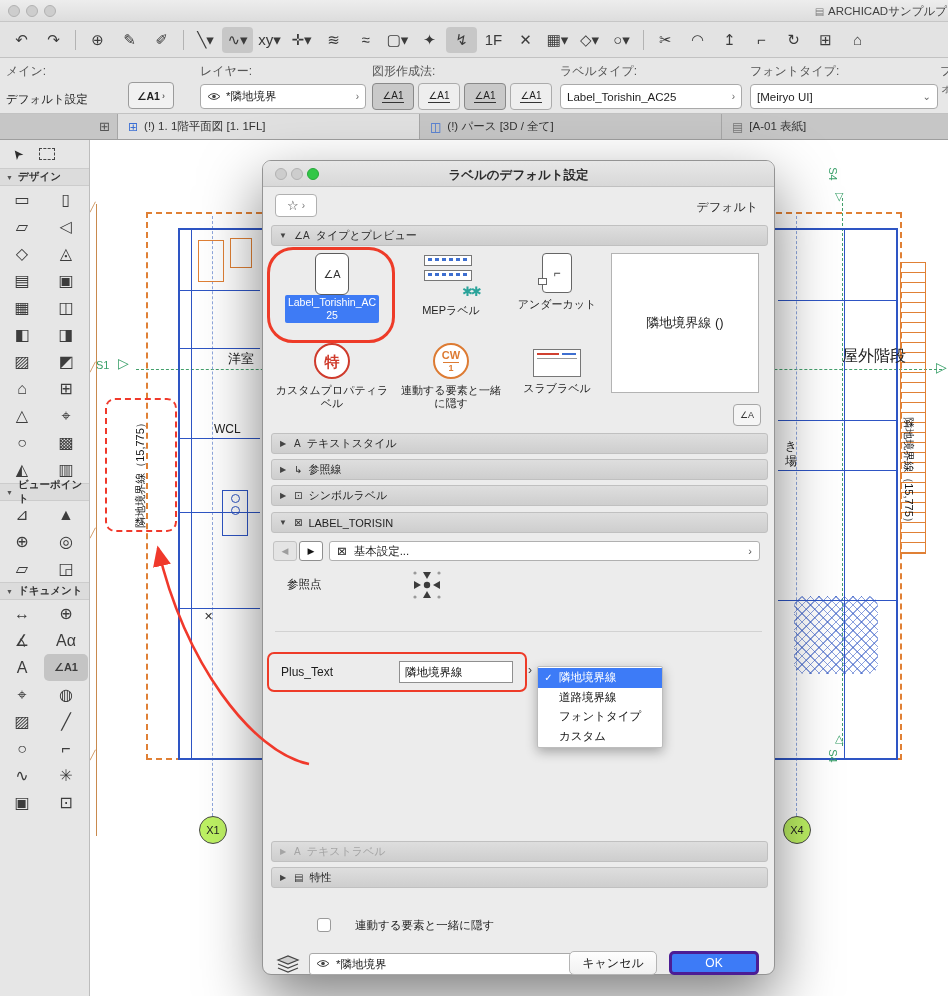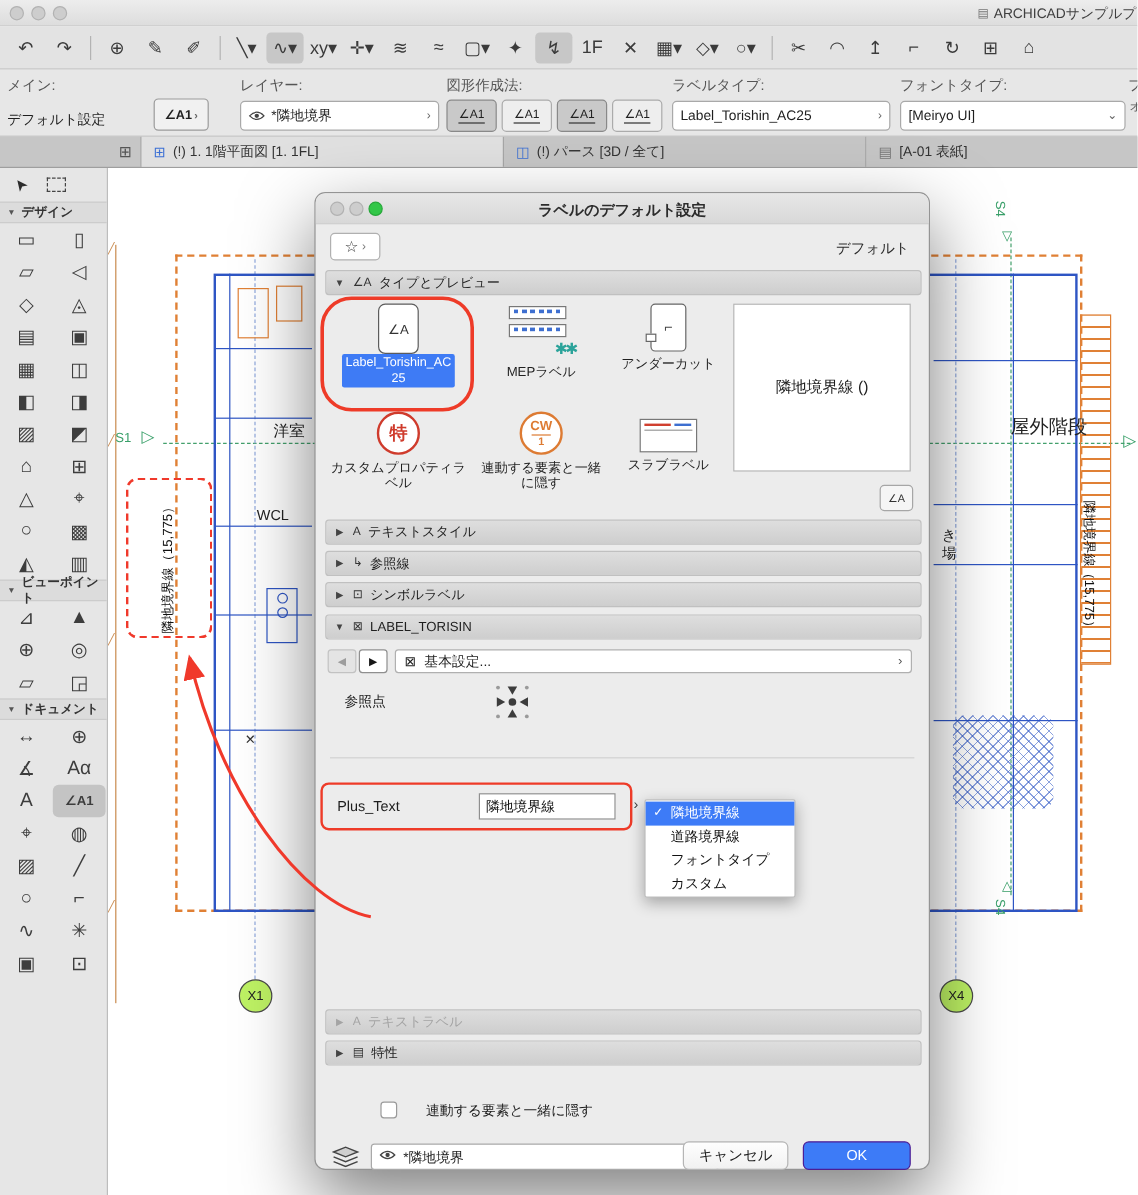--- a/index.html
+++ b/index.html
@@ -109,21 +109,21 @@
 .opt{height:19.5px;display:flex;align-items:center;font-size:11.5px;color:#111;padding:0 4px;gap:4px}
 .opt .ck{width:13px;text-align:center;font-size:10px}
 .opt.active{background:#3d7bf7;color:#fff}
 .cb{position:absolute;left:54px;top:757px;width:14px;height:14px;background:#fff;border:1px solid #9a9a9a;border-radius:3px}
 .cb-label{position:absolute;left:92px;top:757px;font-size:11.5px;color:#1d1d1d}
 .lay-btn{position:absolute;left:10px;top:790px;width:30px;height:25px;display:flex;align-items:center;justify-content:center}
 .foot-combo{position:absolute;left:46px;top:792px;width:290px;height:22px;background:#fff;border:1px solid #a9a9a9;border-radius:3px;display:flex;align-items:center;gap:6px;padding:0 6px;font-size:11.5px}
 .foot-combo .chev{margin-left:auto;color:#555;font-size:10px}
 .btn{position:absolute;top:790px;height:24px;border-radius:5px;display:flex;align-items:center;justify-content:center;font-size:12px}
 .btn.cancel{left:306px;width:88px;background:linear-gradient(#fefefe,#f1f1f1);border:1px solid #b5b5b5;color:#1d1d1d}
-.btn.ok{left:406px;width:90px;background:#3d7bf7;color:#fff;border:1px solid #4c1d95}
+.btn.ok{left:406px;width:90px;background:#3d7bf7;color:#fff;border:3px solid #4c1d95}
 
 
 .overlay{position:absolute;inset:0;z-index:40;pointer-events:none}
 .red-rect{position:absolute;left:105px;top:398px;width:72px;height:134px;border:2px dashed #f0392b;border-radius:10px}
 .ann{position:absolute;left:298px;font-size:27px;font-weight:600;letter-spacing:1px;color:#f0392b;white-space:nowrap}
 </style>
 </head>
 <body>
 
 <div class="titlebar">

